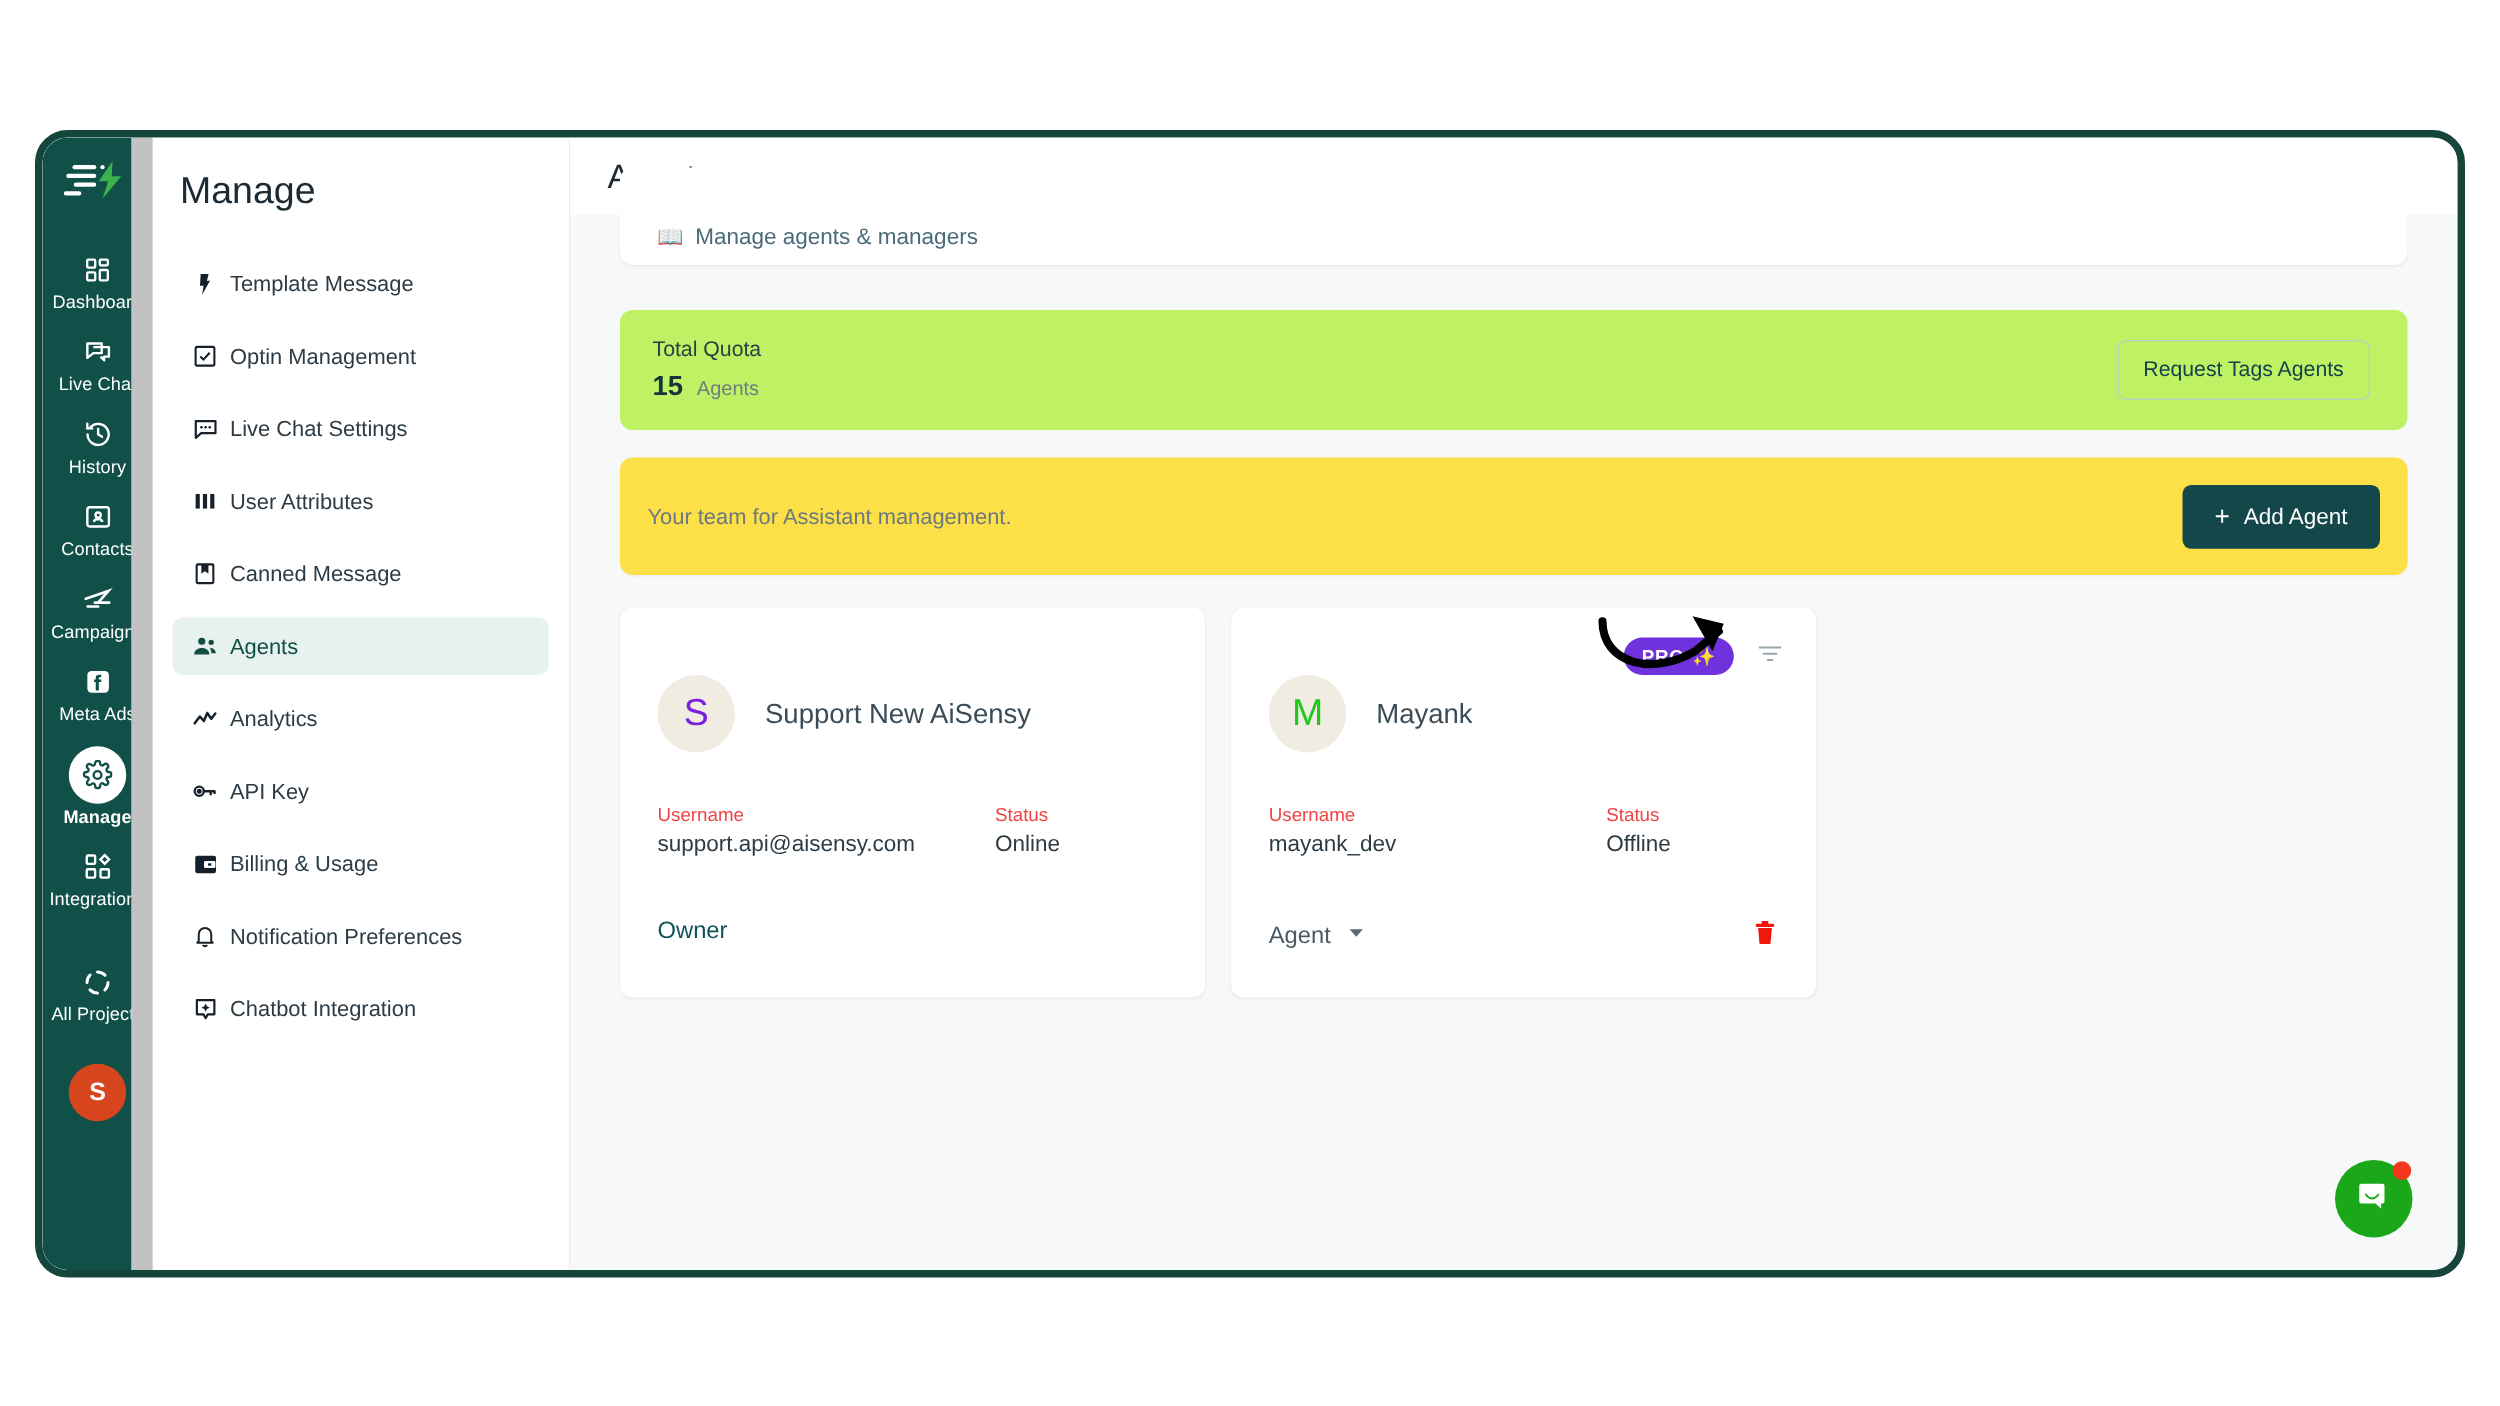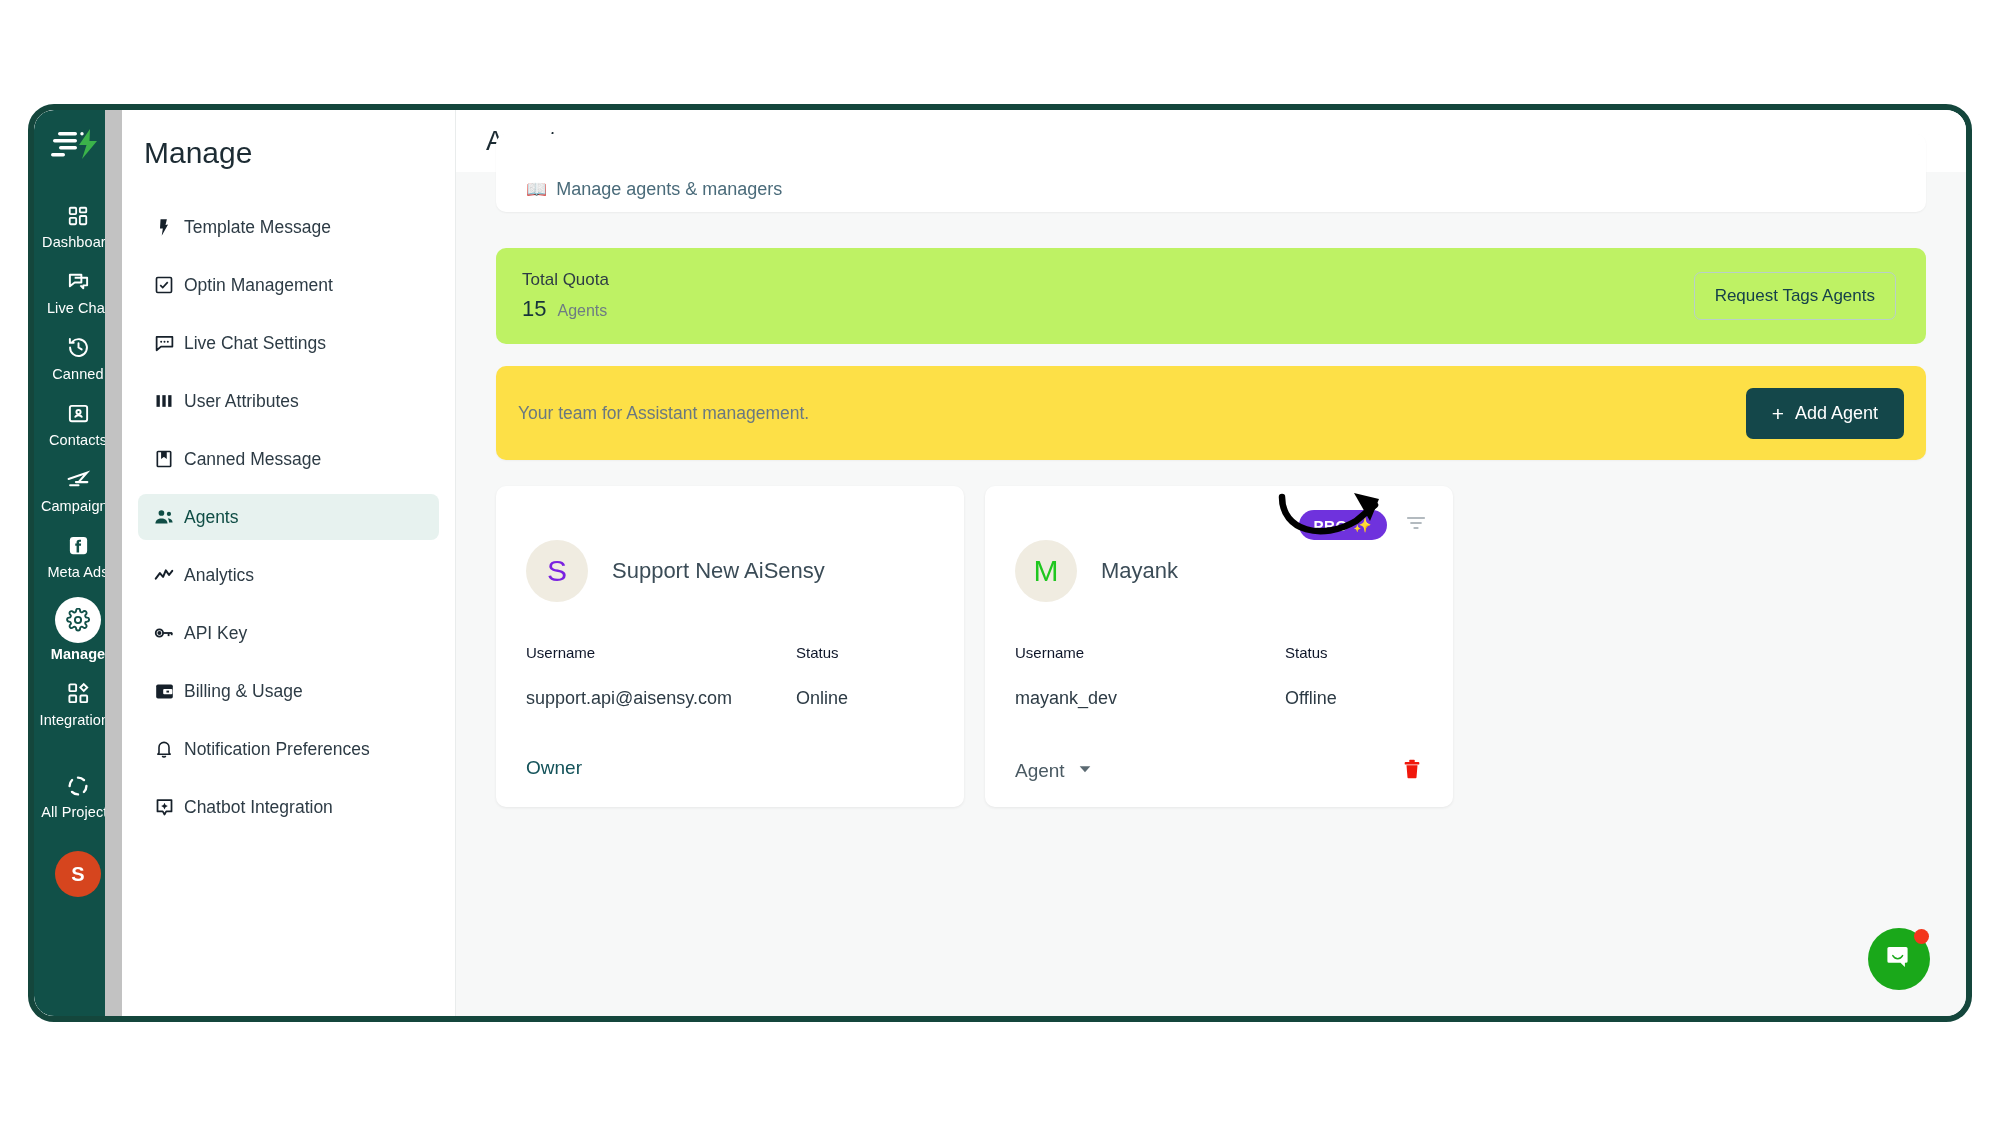--- a/index.html
+++ b/index.html
@@ -188,21 +188,21 @@
     border-radius: 10px;
     height: 96px;
     display: flex;
     align-items: center;
     justify-content: space-between;
     padding: 0 30px 0 26px;
   }
   #quota-left { display: flex; flex-direction: column; gap: 6px; }
   #quota-label { font-size: 17px; color: #2e3c44; }
   #quota-value-row { display: flex; align-items: baseline; gap: 11px; }
-  #quota-number { font-size: 22px; color: #17333b; font-weight: 400; }
+  #quota-number { font-size: 22px; color: #17333b; font-weight: 700; }
   #quota-unit { font-size: 16px; color: #6e7c83; }
   #quota-btn {
     background: transparent;
     border: 1px solid #b9cfc9;
     border-radius: 7px;
     color: #16414a;
     font-size: 17px;
     padding: 13px 20px;
     cursor: pointer;
     font-family: inherit;
@@ -281,21 +281,21 @@
   }
   .avatar.purple { color: #7a21e0; }
   .avatar.green { color: #1fc71f; }
   .agent-name { font-size: 22px; color: #3b4c57; }
   .card-fields {
     display: flex;
     margin-top: 42px;
   }
   .field { }
   .field.username { width: 270px; }
-  .field-label { font-size: 15px; color: #0f172a; margin-bottom: 27px; }
+  .field-label { font-size: 15px; color: #ef4444; margin-bottom: 4px; }
   .field-value { font-size: 18px; color: #2d3b45; }
   .card-footer {
     margin-top: 48px;
     display: flex;
     align-items: center;
     justify-content: space-between;
   }
   .role-owner { font-size: 19px; color: #135259; }
   .role-select {
     display: flex; align-items: center; gap: 12px;
@@ -377,21 +377,21 @@
     </div>
 
     <div class="rail-item">
       <span class="rail-ico">
         <svg width="23" height="23" viewBox="0 0 24 24" fill="none" stroke="currentColor" stroke-width="2" stroke-linecap="round">
           <path d="M3.2 12a8.8 8.8 0 1 0 2.6-6.2"></path>
               <path d="M3 3v4h4"></path>
               <path d="M12 7.5V12l3.3 2"></path>
         </svg>
       </span>
-      <span class="rail-label">Canned</span>
+      <span class="rail-label">History</span>
     </div>
 
     <div class="rail-item">
       <span class="rail-ico">
         <svg width="23" height="23" viewBox="0 0 24 24" fill="none" stroke="currentColor" stroke-width="2">
           <rect x="3" y="4" width="18" height="16" rx="2"></rect>
           <circle cx="12" cy="10.5" r="2.2"></circle>
           <path d="M8.3 16.2c.6-1.6 2-2.4 3.7-2.4s3.1.8 3.7 2.4"></path>
         </svg>
       </span>

